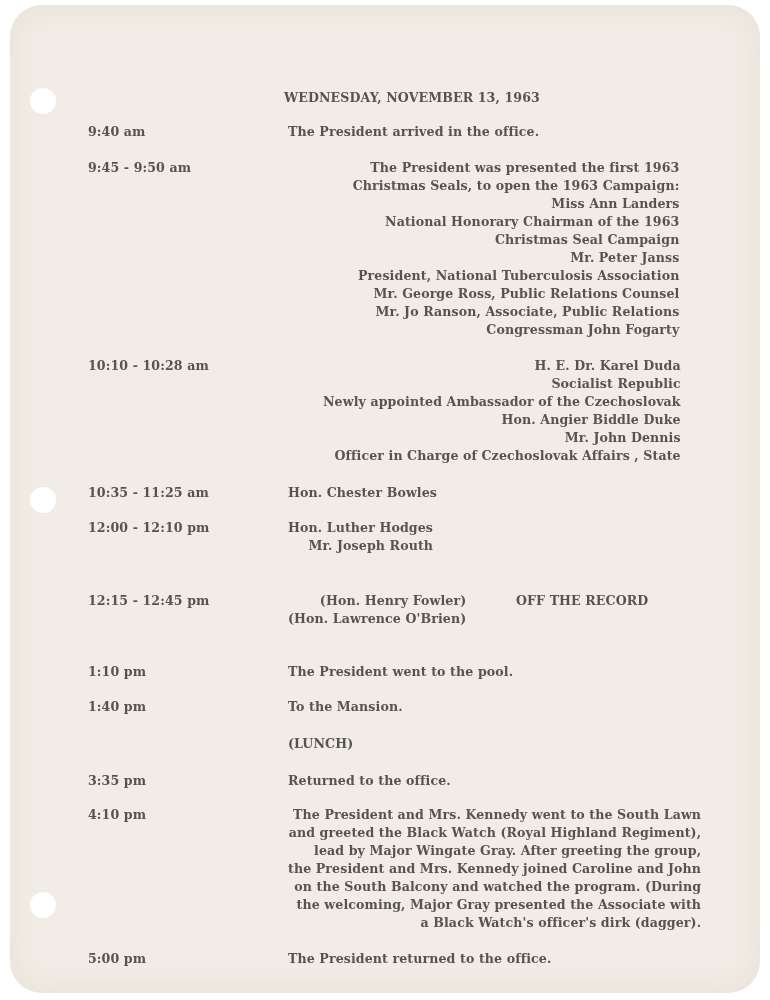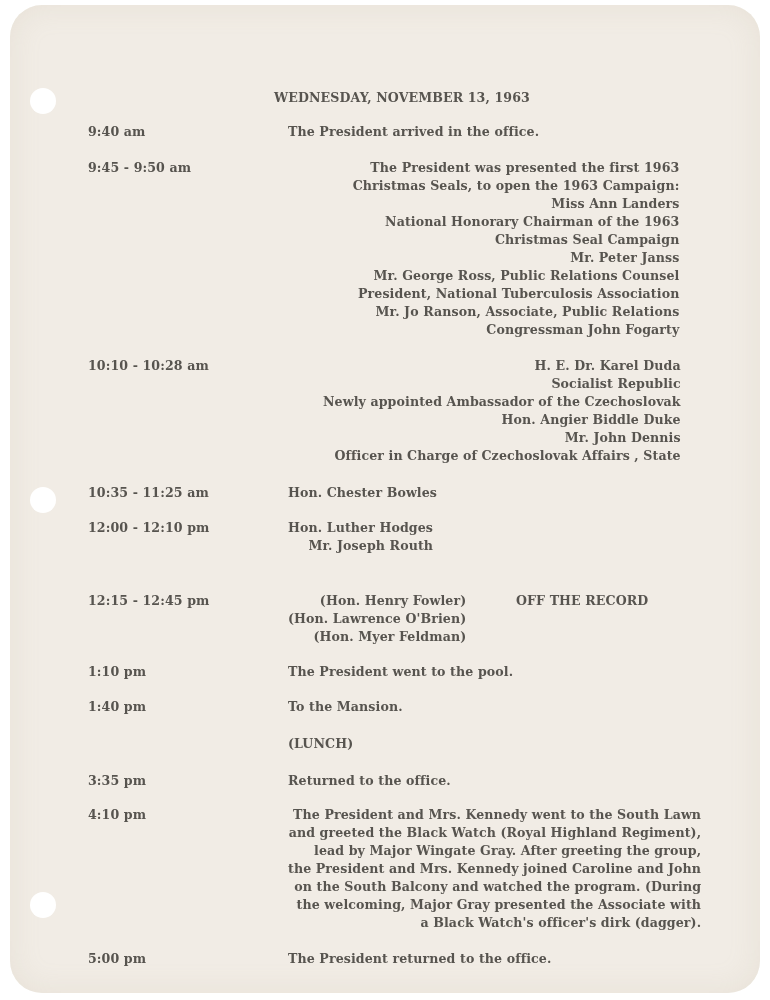--- a/index.html
+++ b/index.html
@@ -33,21 +33,21 @@
     .doc-text {
       font-family: "DejaVu Serif", "Liberation Serif", serif;
       font-weight: bold;
       font-size: 12.6px;
       color: #57544f;
       letter-spacing: 0.1px;
       white-space: nowrap;
     }
     .title {
       position: absolute;
-      left: 274px;
+      left: 284px;
       top: 90px;
     }
     .entry {
       position: absolute;
       left: 0;
       width: 770px;
     }
     .time {
       position: absolute;
       left: 76px;
@@ -94,22 +94,22 @@
     </div>
     <div class="entry doc-text" style="top: 159px;">
       <div class="time">9:45 - 9:50 am</div>
       <div class="lines">
         <div class="line">The President was presented the first 1963</div>
         <div class="line">Christmas Seals, to open the 1963 Campaign:</div>
         <div class="line indent-1">Miss Ann Landers</div>
         <div class="line indent-2">National Honorary Chairman of the 1963</div>
         <div class="line indent-2">Christmas Seal Campaign</div>
         <div class="line indent-1">Mr.  Peter Janss</div>
+        <div class="line indent-2">President, National Tuberculosis Association</div>
         <div class="line indent-1">Mr. George Ross, Public Relations Counsel</div>
-        <div class="line indent-2">President, National Tuberculosis Association</div>
         <div class="line indent-1">Mr. Jo Ranson, Associate, Public Relations</div>
         <div class="line indent-1">Congressman John Fogarty</div>
       </div>
     </div>
     <div class="entry doc-text" style="top: 357px;">
       <div class="time">10:10 - 10:28 am</div>
       <div class="lines">
         <div class="line">H. E. Dr. Karel Duda</div>
         <div class="line indent-1">Socialist Republic</div>
         <div class="line indent-1">Newly appointed Ambassador of the Czechoslovak</div>
@@ -129,21 +129,20 @@
       <div class="lines">
         <div class="line">Hon.  Luther Hodges</div>
         <div class="line">Mr. Joseph Routh</div>
       </div>
     </div>
     <div class="entry doc-text" style="top: 592px;">
       <div class="time">12:15 - 12:45 pm</div>
       <div class="lines">
         <div class="line">(Hon.  Henry Fowler)</div>
         <div class="line">(Hon.  Lawrence O'Brien)</div>
-        <div class="line">(Hon.  Myer Feldman)</div>
       </div>
       <div class="aside">OFF THE RECORD</div>
     </div>
     <div class="entry doc-text" style="top: 663px;">
       <div class="time">1:10 pm</div>
       <div class="lines">
         <div class="line">The President went to the pool.</div>
       </div>
     </div>
     <div class="entry doc-text" style="top: 698px;">

